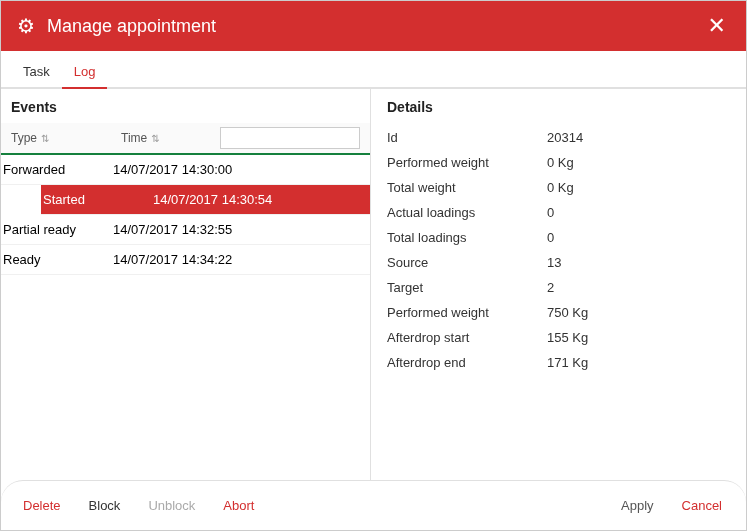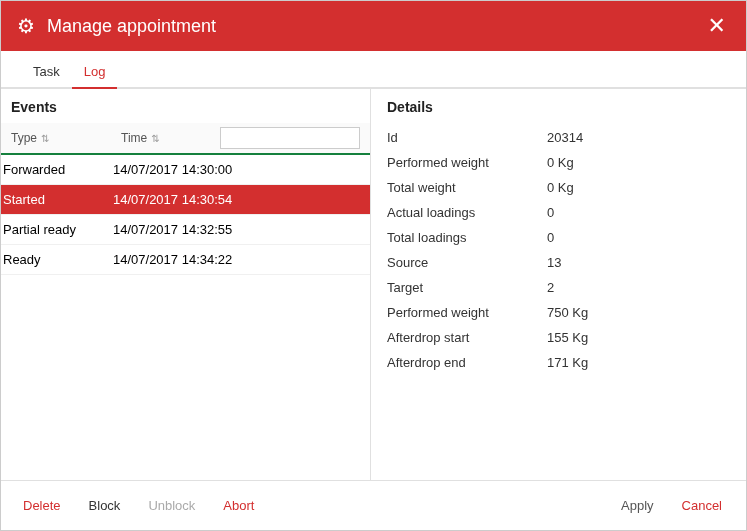--- a/index.html
+++ b/index.html
@@ -44,21 +44,21 @@
       cursor: pointer;
       color: #fff;
       background: none;
       border: none;
       line-height: 1;
       padding: 4px;
     }
     .tab-bar {
       display: flex;
       border-bottom: 2px solid #e0e0e0;
-      padding: 0 20px;
+      padding: 0 10px;
       height: 38px;
       align-items: flex-end;
       flex-shrink: 0;
     }
     .tab {
       padding: 8px 12px;
       cursor: pointer;
       color: #333;
       font-size: 13px;
       border-bottom: 2px solid transparent;
@@ -125,20 +125,21 @@
     .event-row {
       display: flex;
       align-items: center;
       padding: 7px 2px;
       cursor: pointer;
       border-bottom: 1px solid #f0f0f0;
     }
     .event-row.selected {
       background: #d32f2f;
       color: #fff;
+      margin-left: 40px;
     }
     .event-type {
       width: 110px;
       font-size: 13px;
     }
     .event-time {
       flex: 1;
       font-size: 13px;
     }
     .details-panel {
@@ -161,20 +162,21 @@
       color: #333;
       font-size: 13px;
     }
     .footer {
       height: 50px;
       border-top: 1px solid #e0e0e0;
       display: flex;
       align-items: center;
       padding: 0 16px;
       flex-shrink: 0;
+      border-radius: 22px;
     }
     .footer-left {
       display: flex;
       gap: 16px;
       flex: 1;
     }
     .footer-btn {
       background: none;
       border: none;
       cursor: pointer;

